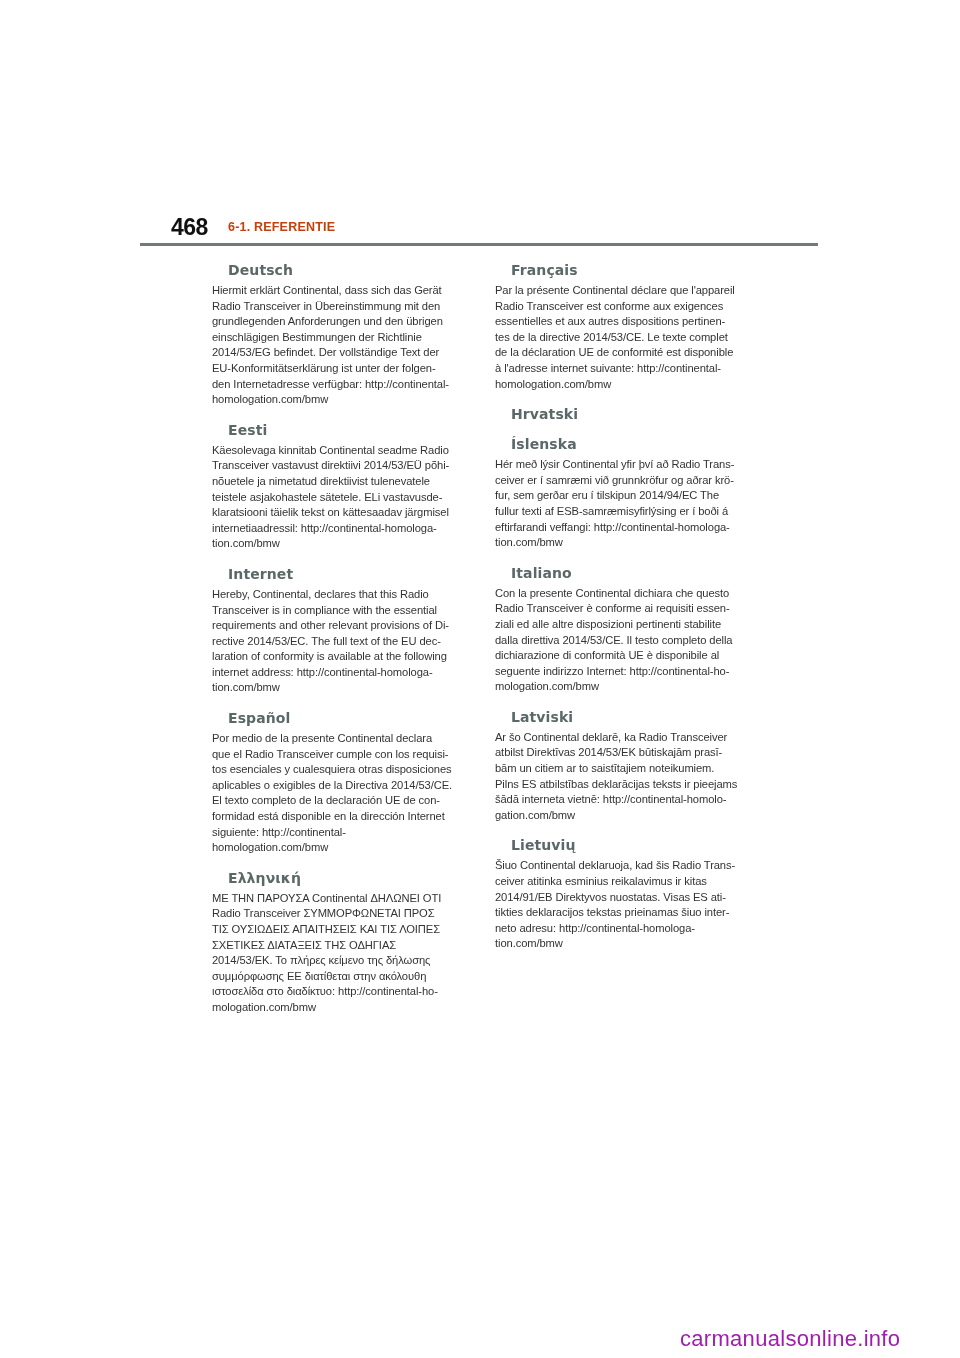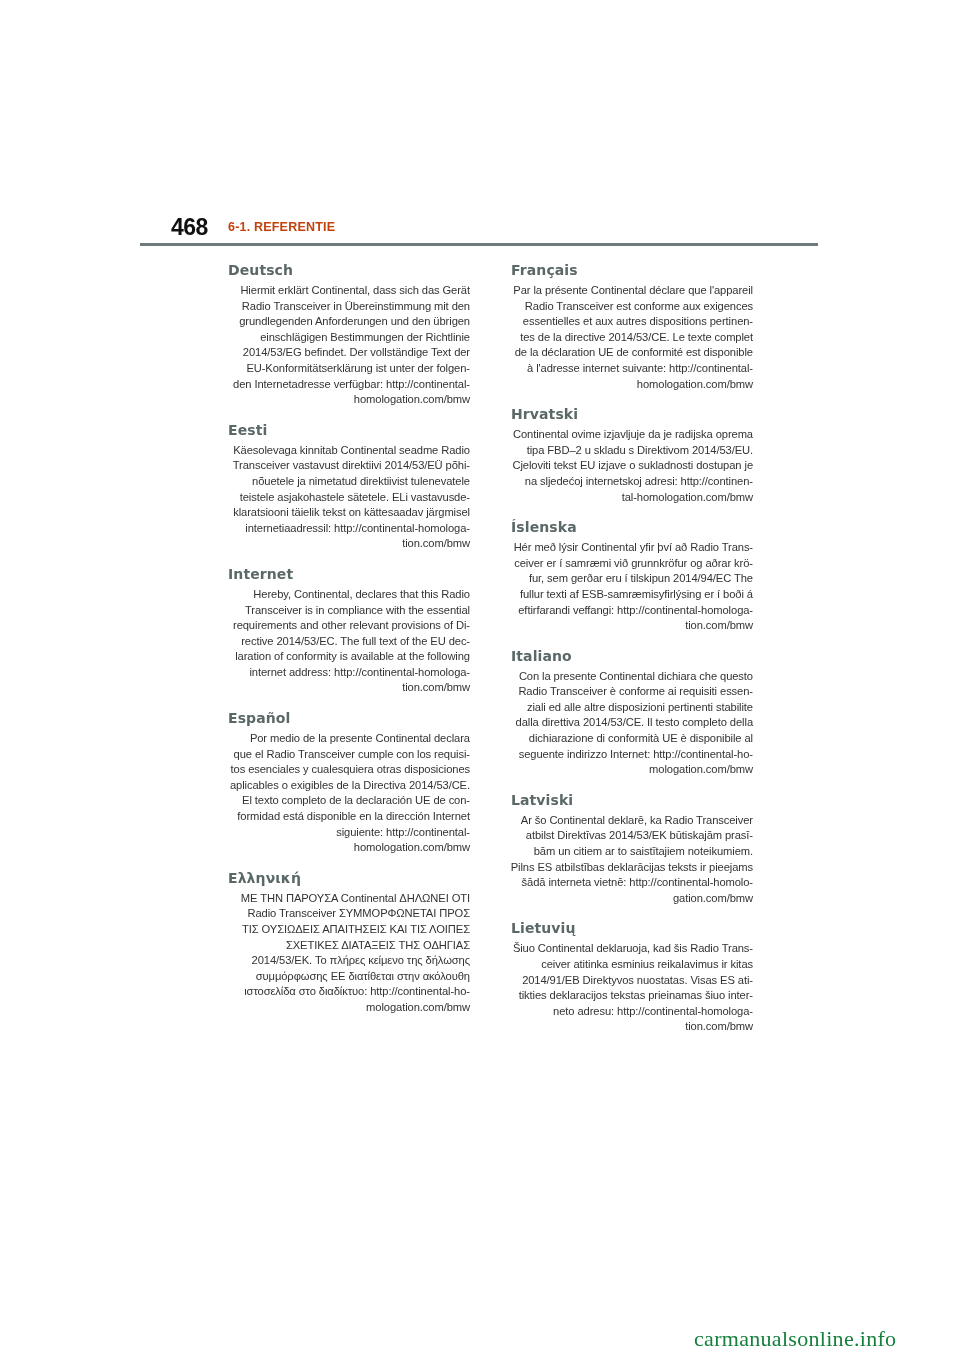--- a/index.html
+++ b/index.html
@@ -11,23 +11,23 @@
     .section-title { position: absolute; left: 228px; top: 220px; font-size: 12.5px; font-weight: bold;
                      color: #c2410c; letter-spacing: 0.2px; font-family: "Liberation Sans", sans-serif; }
     .rule { position: absolute; left: 140px; top: 243px; width: 678px; height: 3px; background: #6f7b7b; }
     .col { position: absolute; top: 262px; width: 258px; }
     .col.left { left: 212px; }
     .col.right { left: 495px; }
     .section { margin-bottom: 14px; }
     .section h2 { margin: 0 0 5px 16px; font-size: 14px; font-weight: bold; color: #5b6868;
                   font-family: "DejaVu Sans", sans-serif; letter-spacing: 0.1px; }
     .section p { margin: 0; font-size: 11.2px; line-height: 15.6px; color: #333;
-                 font-family: "Liberation Sans", sans-serif; white-space: pre-line; letter-spacing: -0.1px; text-align: right; }
-    .watermark { position: absolute; left: 680px; top: 1326px; font-size: 22px; color: #15803d;
-                 font-family: Liberation Serif, serif; letter-spacing: 0.3px; margin-left: 14px; }
+                 font-family: "Liberation Sans", sans-serif; white-space: pre-line; letter-spacing: -0.1px; }
+    .watermark { position: absolute; left: 680px; top: 1326px; font-size: 22px; color: #a21caf;
+                 font-family: Liberation Sans, sans-serif; letter-spacing: 0.3px; }
   </style>
 </head>
 <body>
 
 <div class="header">
   <div class="page-num">468</div>
   <div class="section-title">6-1. REFERENTIE</div>
   <div class="rule"></div>
 </div>
 
@@ -93,25 +93,20 @@
     <p>Par la présente Continental déclare que l'appareil
 Radio Transceiver est conforme aux exigences
 essentielles et aux autres dispositions pertinen-
 tes de la directive 2014/53/CE. Le texte complet
 de la déclaration UE de conformité est disponible
 à l'adresse internet suivante: http://continental-
 homologation.com/bmw</p>
   </div>
   <div class="section">
     <h2>Hrvatski</h2>
-    <p>Continental ovime izjavljuje da je radijska oprema
-tipa FBD–2 u skladu s Direktivom 2014/53/EU.
-Cjeloviti tekst EU izjave o sukladnosti dostupan je
-na sljedećoj internetskoj adresi: http://continen-
-tal-homologation.com/bmw</p>
   </div>
   <div class="section">
     <h2>Íslenska</h2>
     <p>Hér með lýsir Continental yfir því að Radio Trans-
 ceiver er í samræmi við grunnkröfur og aðrar krö-
 fur, sem gerðar eru í tilskipun 2014/94/EC The
 fullur texti af ESB-samræmisyfirlýsing er í boði á
 eftirfarandi veffangi: http://continental-homologa-
 tion.com/bmw</p>
   </div>

